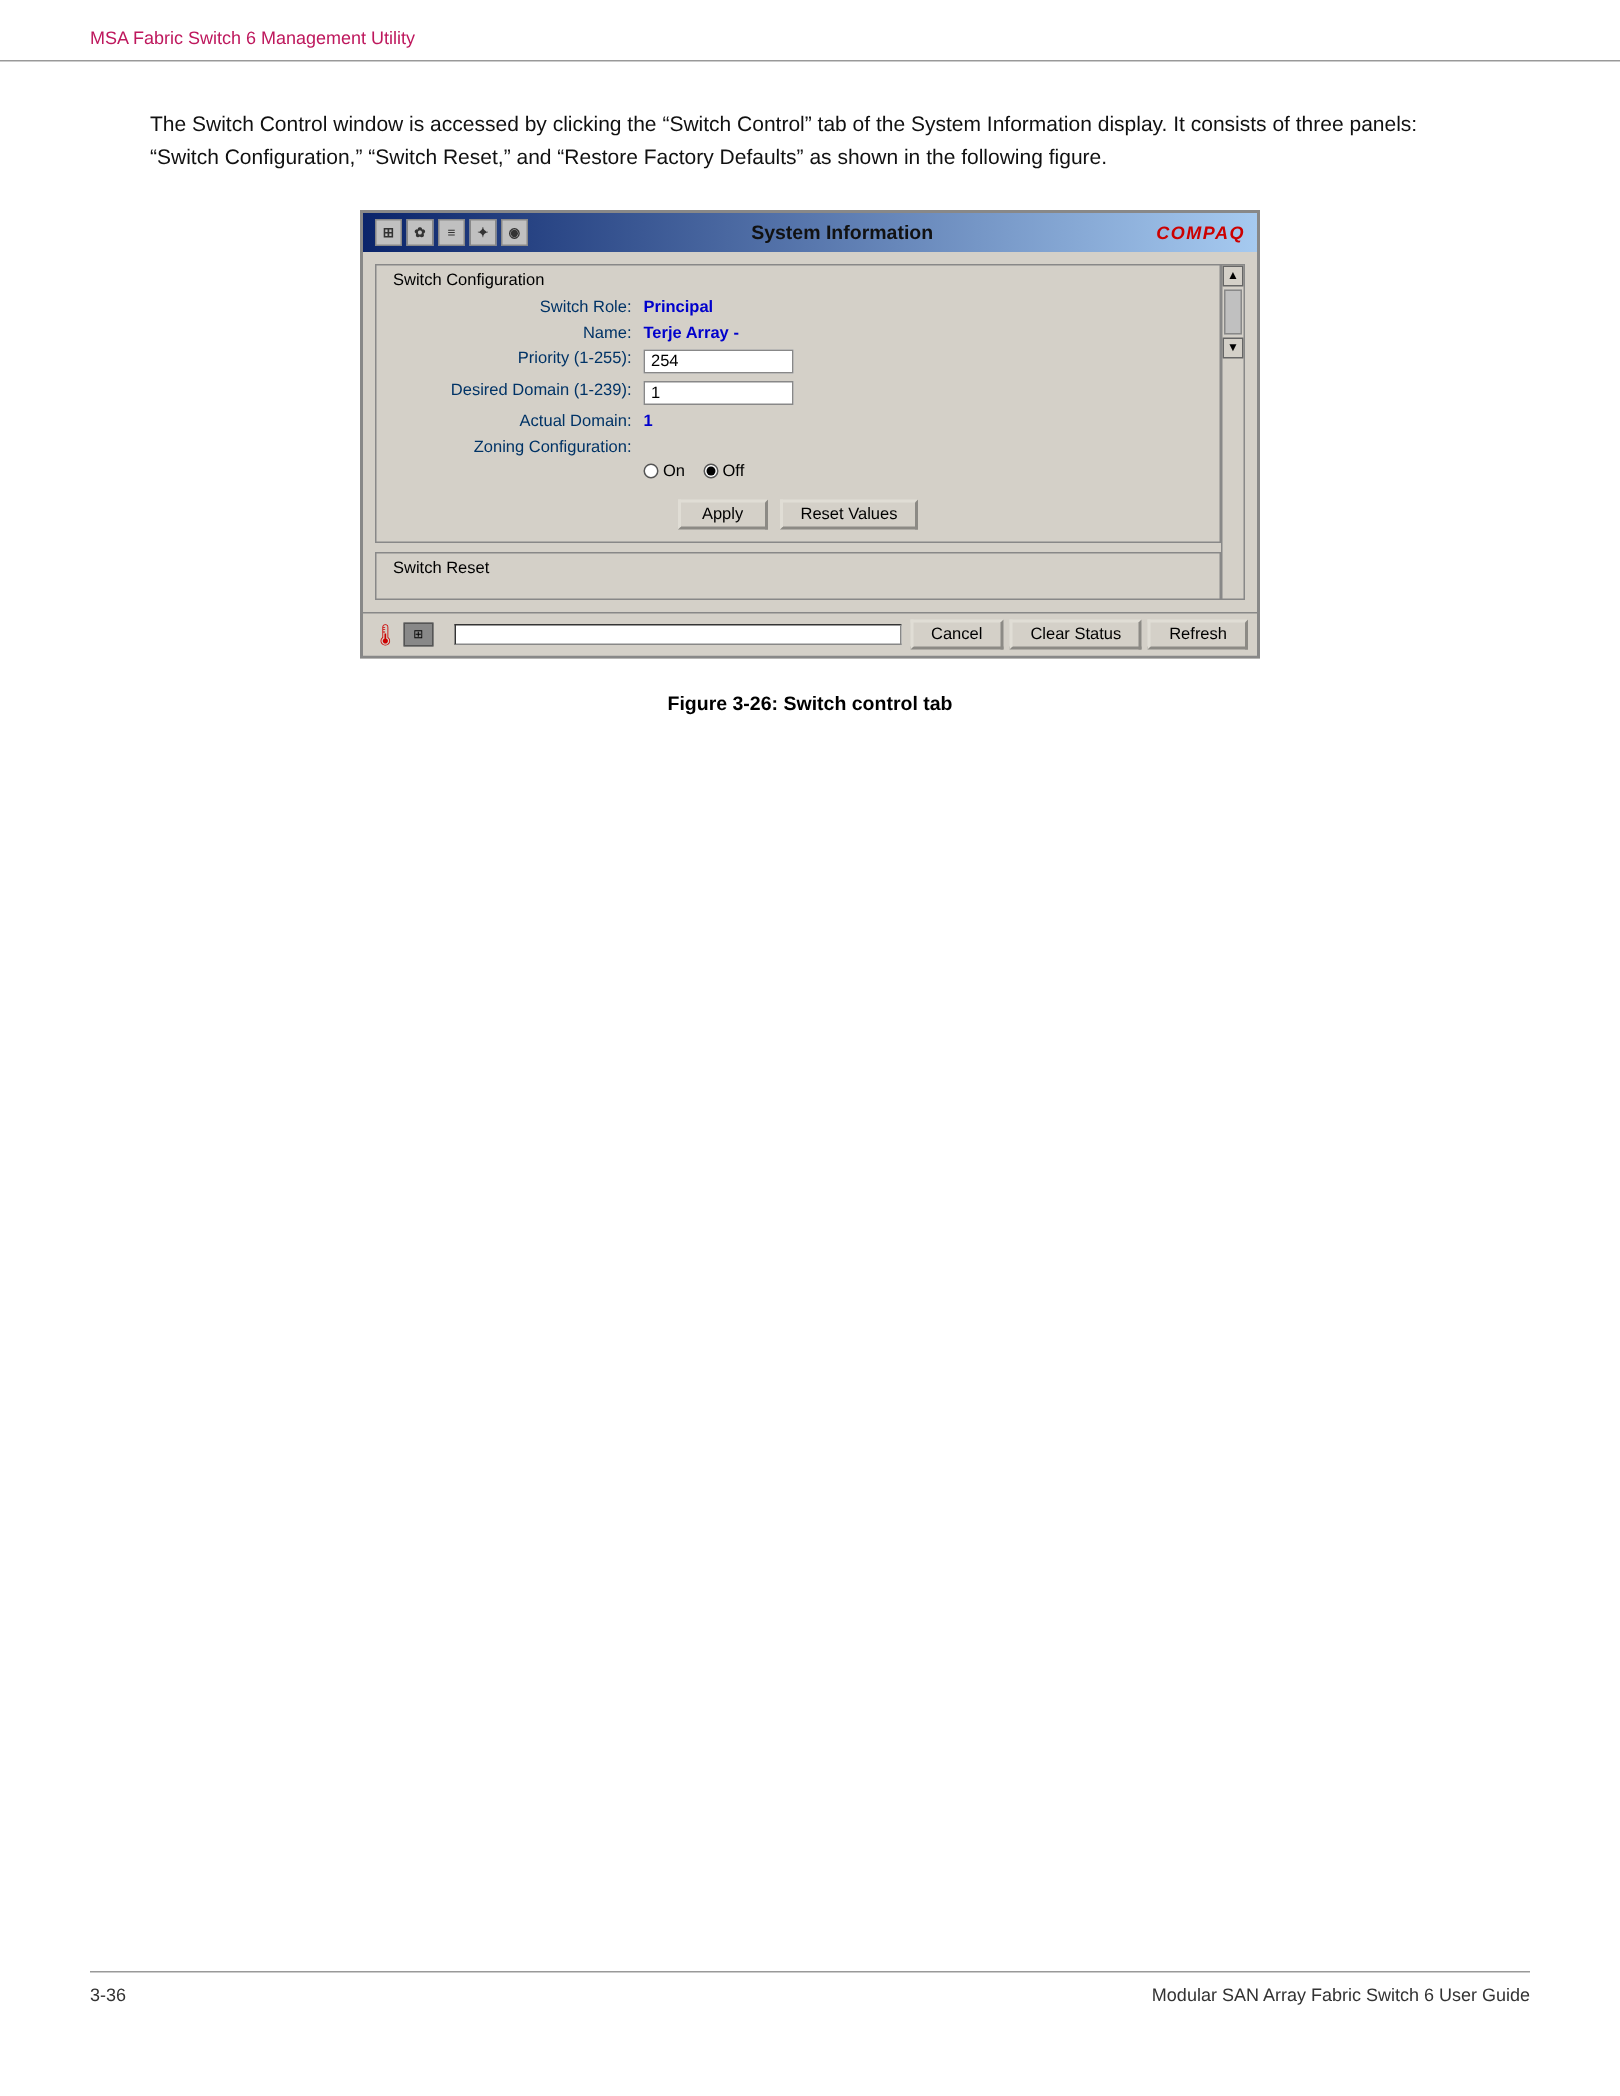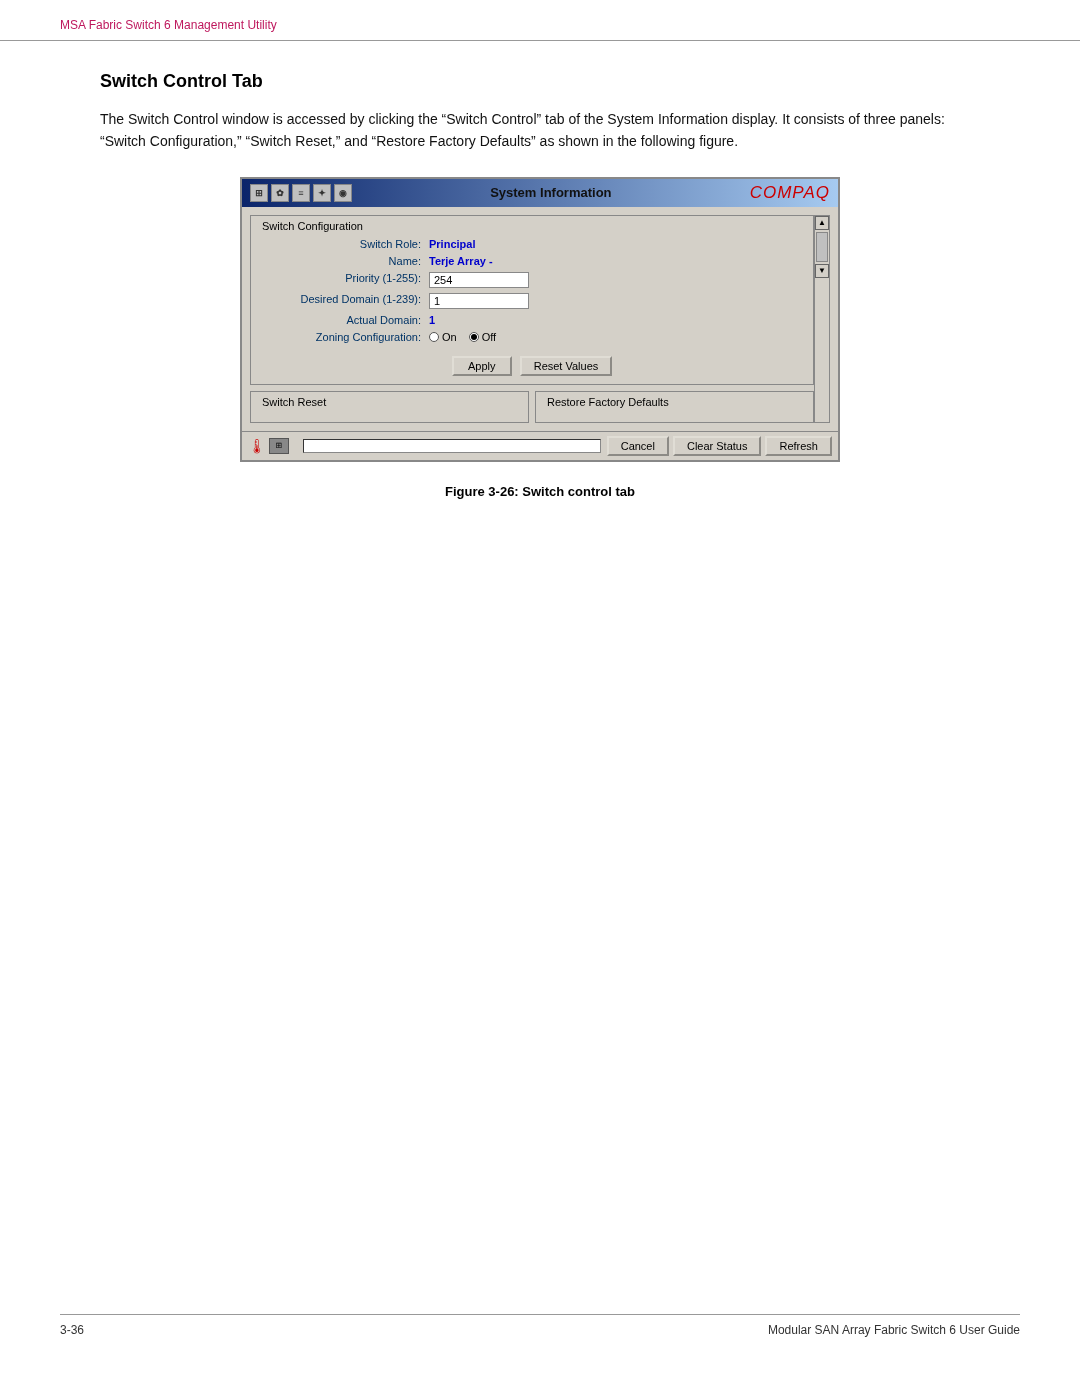--- a/index.html
+++ b/index.html
@@ -68,22 +68,22 @@
       border: 1px solid #888;
       display: flex;
       align-items: center;
       justify-content: center;
       font-size: 9px;
       color: #333;
     }
 
     .compaq-logo {
       color: #cc0000;
-      font-size: 17px;
-      font-weight: normal;
+      font-size: 12px;
+      font-weight: bold;
       font-style: italic;
       letter-spacing: 1px;
       text-align: center;
     }
 
     .compaq-logo span {
       color: #cc0000;
     }
 
     
@@ -196,20 +196,21 @@
       border: 1px solid #888;
       padding: 1px 4px;
       font-size: 11px;
       width: 100px;
     }
 
     .radio-group {
       display: flex;
       align-items: center;
       gap: 12px;
+      margin-top: 16px;
     }
 
     .radio-item {
       display: flex;
       align-items: center;
       gap: 3px;
       font-size: 11px;
     }
 
     .radio-circle {
@@ -362,21 +363,20 @@
   </style>
 </head>
 <body>
 
 <div class="doc-header">
   <span>MSA Fabric Switch 6 Management Utility</span>
 </div>
 
 <div class="doc-content">
 
-  <h2 class="section-title">Switch Control Tab</h2>
 
   <p class="section-para">The Switch Control window is accessed by clicking the “Switch Control” tab of the System Information display. It consists of three panels: “Switch Configuration,” “Switch Reset,” and “Restore Factory Defaults” as shown in the following figure.</p>
 
   <div class="screenshot-container">
 
     <div class="title-bar">
       <div class="title-bar-inner">
         <div class="title-icon-group">
           <div class="title-icon-box">⊞</div>
           <div class="title-icon-box">✿</div>
@@ -447,23 +447,20 @@
           <div class="button-row">
             <button class="win-button">Apply</button>
             <button class="win-button">Reset Values</button>
           </div>
         </div>
 
         <div class="bottom-groups">
           <div class="bottom-group">
             <div class="group-title">Switch Reset</div>
           </div>
-          <div class="bottom-group">
-            <div class="group-title">Restore Factory Defaults</div>
-          </div>
         </div>
 
       </div>
 
       <div class="scrollbar">
         <div class="scroll-arrow">▲</div>
         <div class="scroll-thumb"></div>
         <div class="scroll-arrow">▼</div>
       </div>
     </div>

